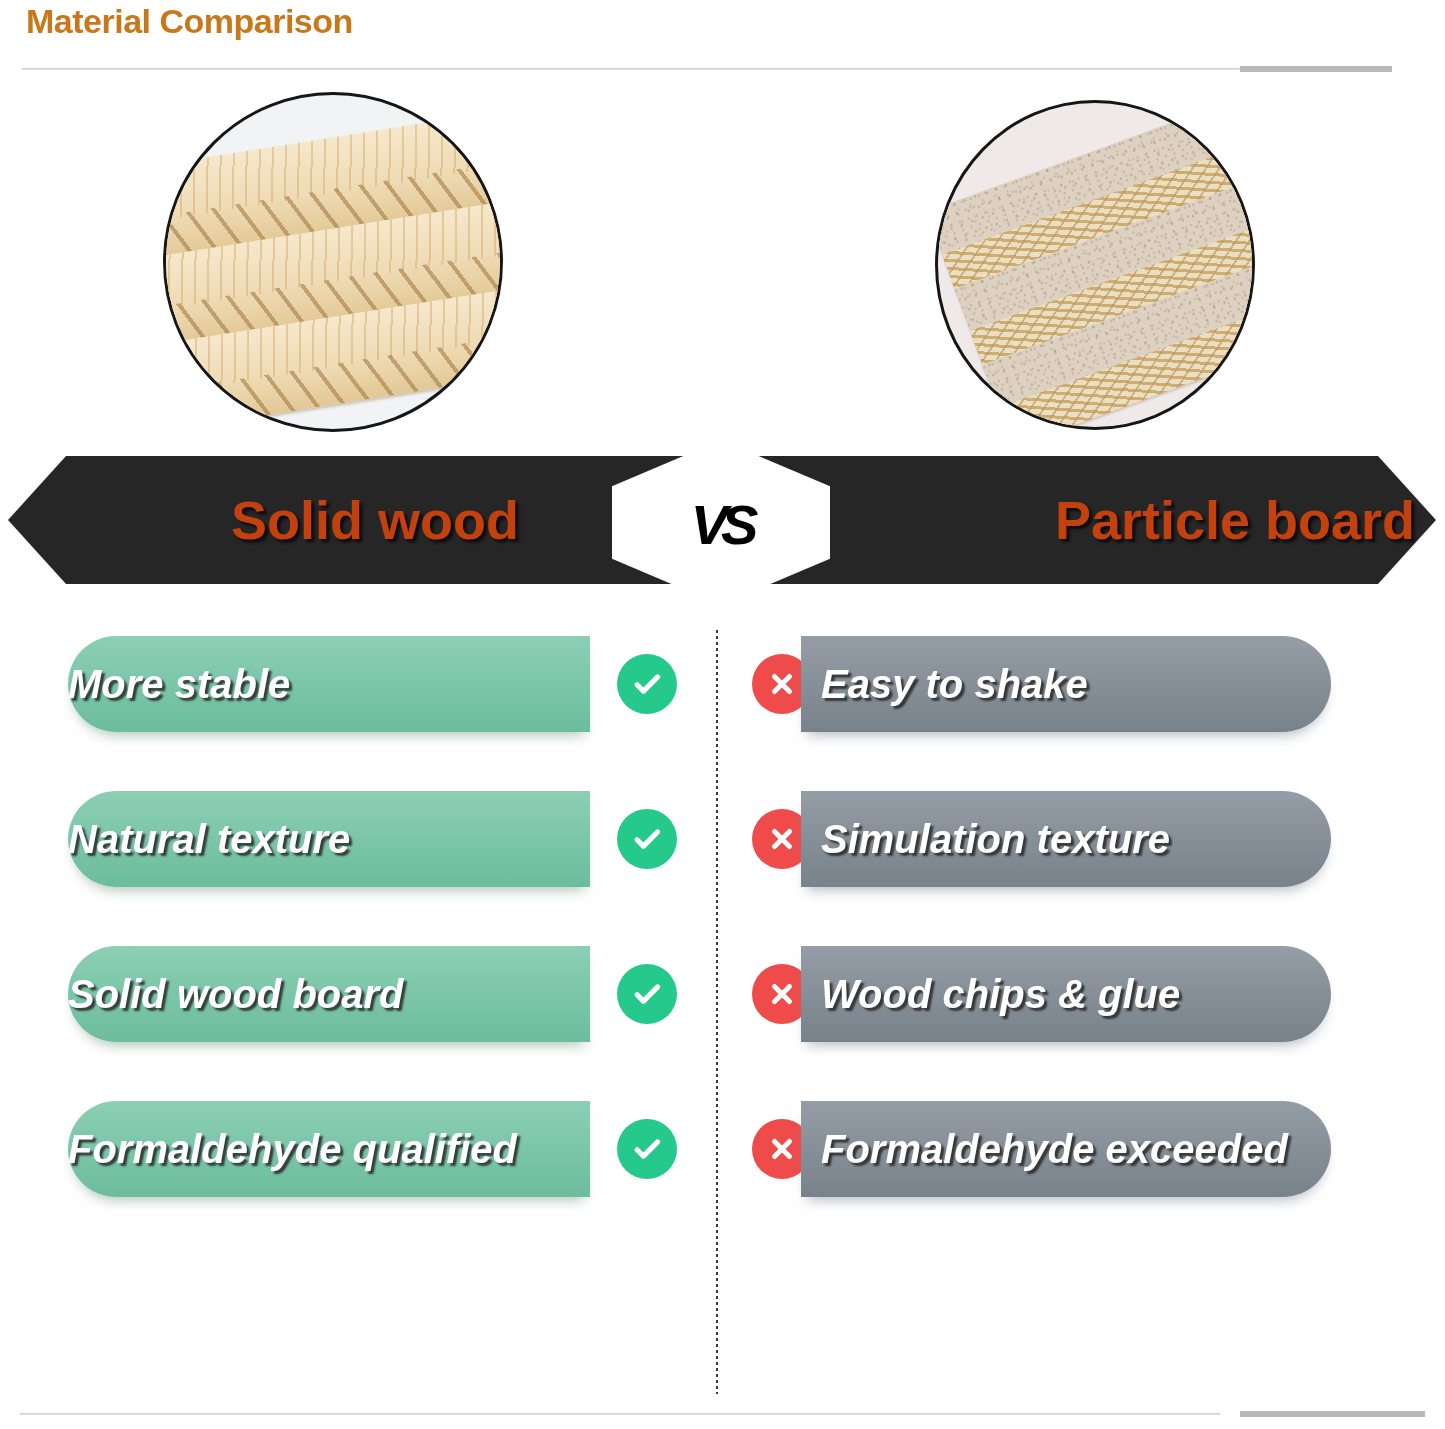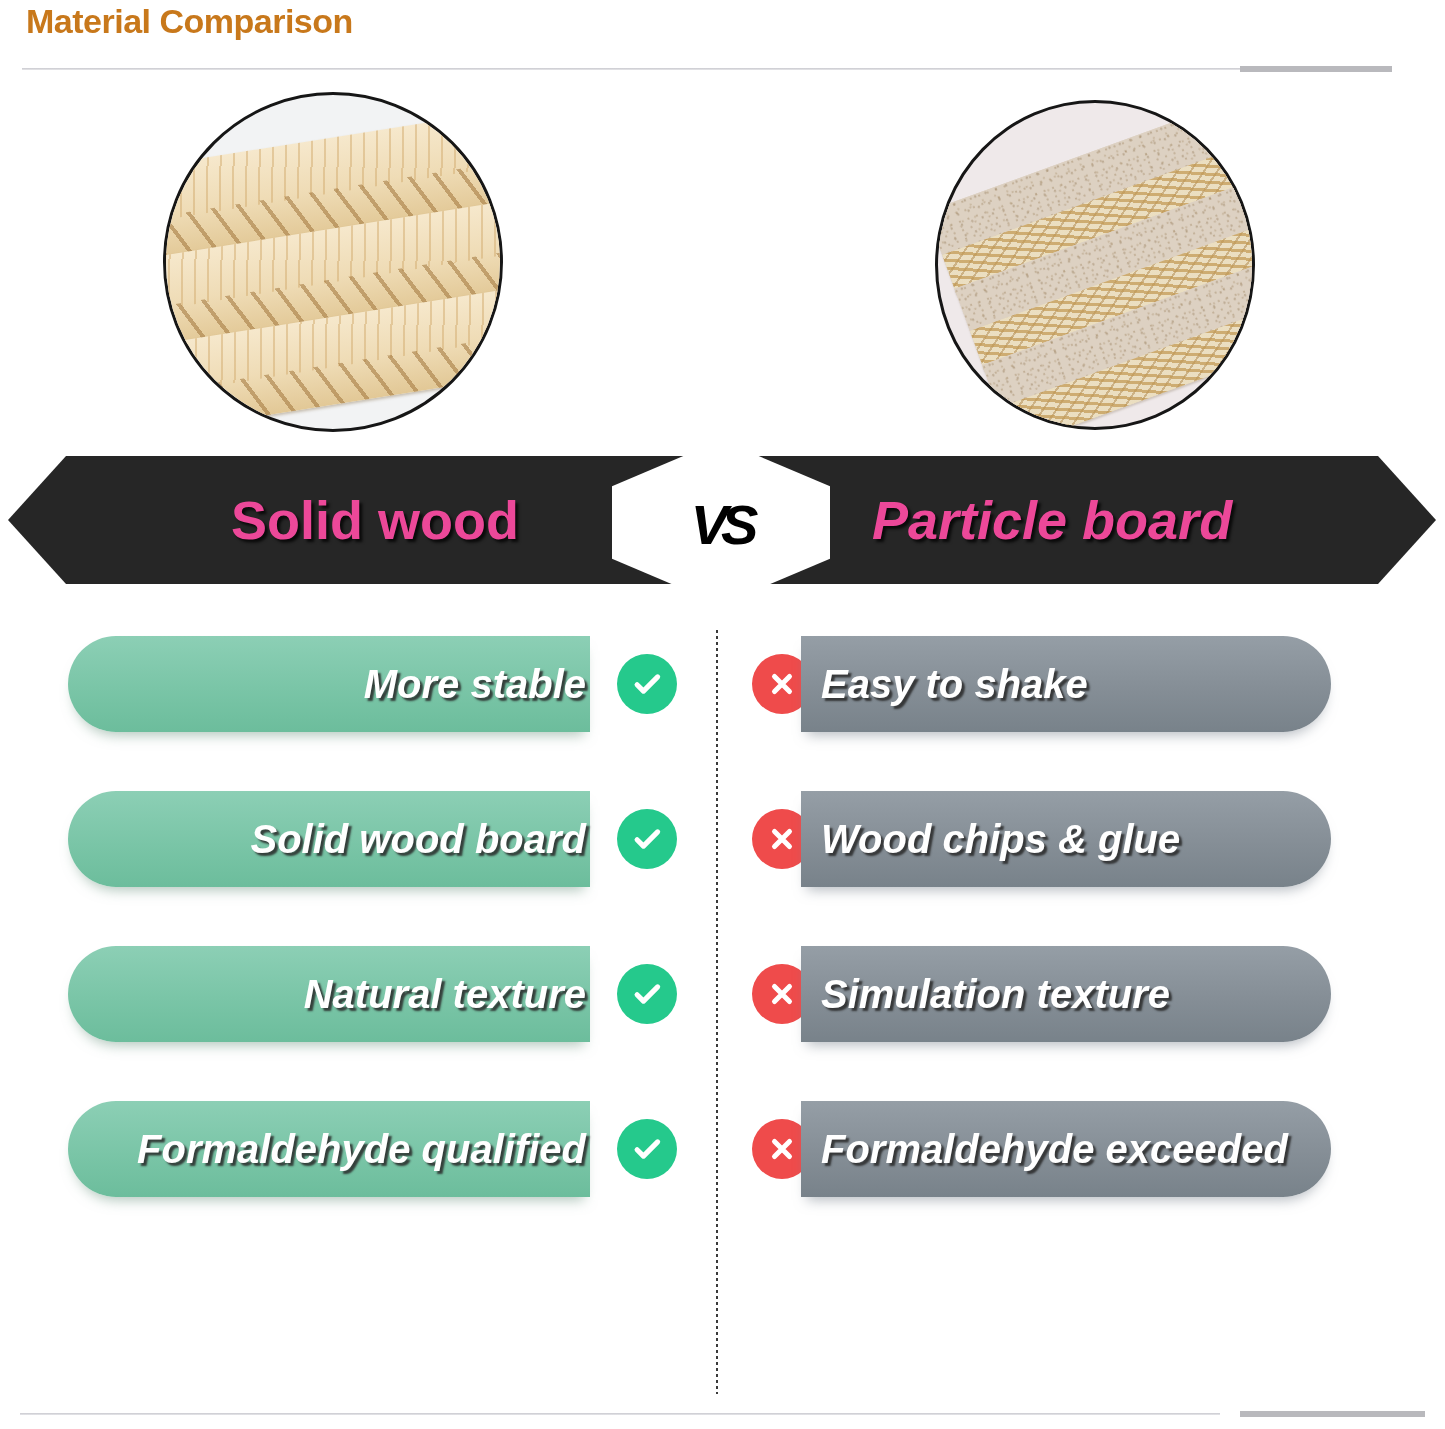--- a/index.html
+++ b/index.html
@@ -186,26 +186,26 @@
     clip-path: polygon(0 50%, 58px 0, calc(100% - 58px) 0, 100% 50%, calc(100% - 58px) 100%, 58px 100%);
     filter: drop-shadow(6px 8px 7px rgba(0,0,0,0.35));
   }
   .vs-label {
     position: absolute;
     top: 456px;
     height: 152px;
     line-height: 128px;
     font-size: 54px;
     font-weight: 700;
-    color: #ec4899;
+    color: #c2410c;
     text-shadow: 3px 3px 3px rgba(0,0,0,0.75);
     white-space: nowrap;
   }
   .vs-label-left  { left: 165px;  width: 420px; text-align: center; }
-  .vs-label-right { left: 872px;  width: 470px; text-align: left; font-style: italic; }
+  .vs-label-right { left: 945px;  width: 470px; text-align: right; }
 
   .vs-hex {
     position: absolute;
     left: 612px;
     top: 440px;
     width: 218px;
     height: 165px;
     background: #ffffff;
     clip-path: polygon(50% 0, 100% 28%, 100% 72%, 50% 100%, 0 72%, 0 28%);
     filter: drop-shadow(4px 6px 6px rgba(0,0,0,0.40));
@@ -261,21 +261,20 @@
     color: #ffffff;
     text-shadow: 3px 3px 2px rgba(40,40,40,0.85);
     white-space: nowrap;
   }
 
   .bar-left {
     left: 68px;
     width: 522px;
     border-radius: 48px 0 0 48px;
     background: linear-gradient(180deg, #8ccfb5 0%, #7ac5a7 55%, #6cbd9c 100%);
-    justify-content: flex-end;
     padding-right: 4px;
     box-shadow: 0 9px 13px -6px rgba(110,150,130,0.55);
   }
   .bar-right {
     left: 801px;
     width: 530px;
     border-radius: 0 48px 48px 0;
     background: linear-gradient(180deg, #959ea6 0%, #858e96 55%, #78828a 100%);
     justify-content: flex-start;
     padding-left: 20px;
@@ -364,53 +363,53 @@
           </svg>
       </div>
       <div class="bar bar-right">
         <span class="bar-label">Easy to shake</span>
       </div>
     </div>
 
 
     <div class="row">
       <div class="bar bar-left">
-        <span class="bar-label">Solid wood board</span>
+        <span class="bar-label">Natural texture</span>
       </div>
       <div class="mark mark-check">
         <svg width="34" height="34" viewBox="0 0 24 24">
             <path d="M5 12.5l4.5 4.5L19.5 7" fill="none" stroke="#fff" stroke-width="3.6" stroke-linecap="round" stroke-linejoin="round"></path>
           </svg>
       </div>
       <div class="mark mark-cross">
         <svg width="30" height="30" viewBox="0 0 24 24">
             <path d="M6 6l12 12M18 6L6 18" fill="none" stroke="#fff" stroke-width="4" stroke-linecap="round"></path>
           </svg>
       </div>
       <div class="bar bar-right">
-        <span class="bar-label">Wood chips &amp; glue</span>
+        <span class="bar-label">Simulation texture</span>
       </div>
     </div>
 
     <div class="row">
       <div class="bar bar-left">
-        <span class="bar-label">Natural texture</span>
+        <span class="bar-label">Solid wood board</span>
       </div>
       <div class="mark mark-check">
         <svg width="34" height="34" viewBox="0 0 24 24">
             <path d="M5 12.5l4.5 4.5L19.5 7" fill="none" stroke="#fff" stroke-width="3.6" stroke-linecap="round" stroke-linejoin="round"></path>
           </svg>
       </div>
       <div class="mark mark-cross">
         <svg width="30" height="30" viewBox="0 0 24 24">
             <path d="M6 6l12 12M18 6L6 18" fill="none" stroke="#fff" stroke-width="4" stroke-linecap="round"></path>
           </svg>
       </div>
       <div class="bar bar-right">
-        <span class="bar-label">Simulation texture</span>
+        <span class="bar-label">Wood chips &amp; glue</span>
       </div>
     </div>
 
     <div class="row">
       <div class="bar bar-left">
         <span class="bar-label">Formaldehyde qualified</span>
       </div>
       <div class="mark mark-check">
         <svg width="34" height="34" viewBox="0 0 24 24">
             <path d="M5 12.5l4.5 4.5L19.5 7" fill="none" stroke="#fff" stroke-width="3.6" stroke-linecap="round" stroke-linejoin="round"></path>

